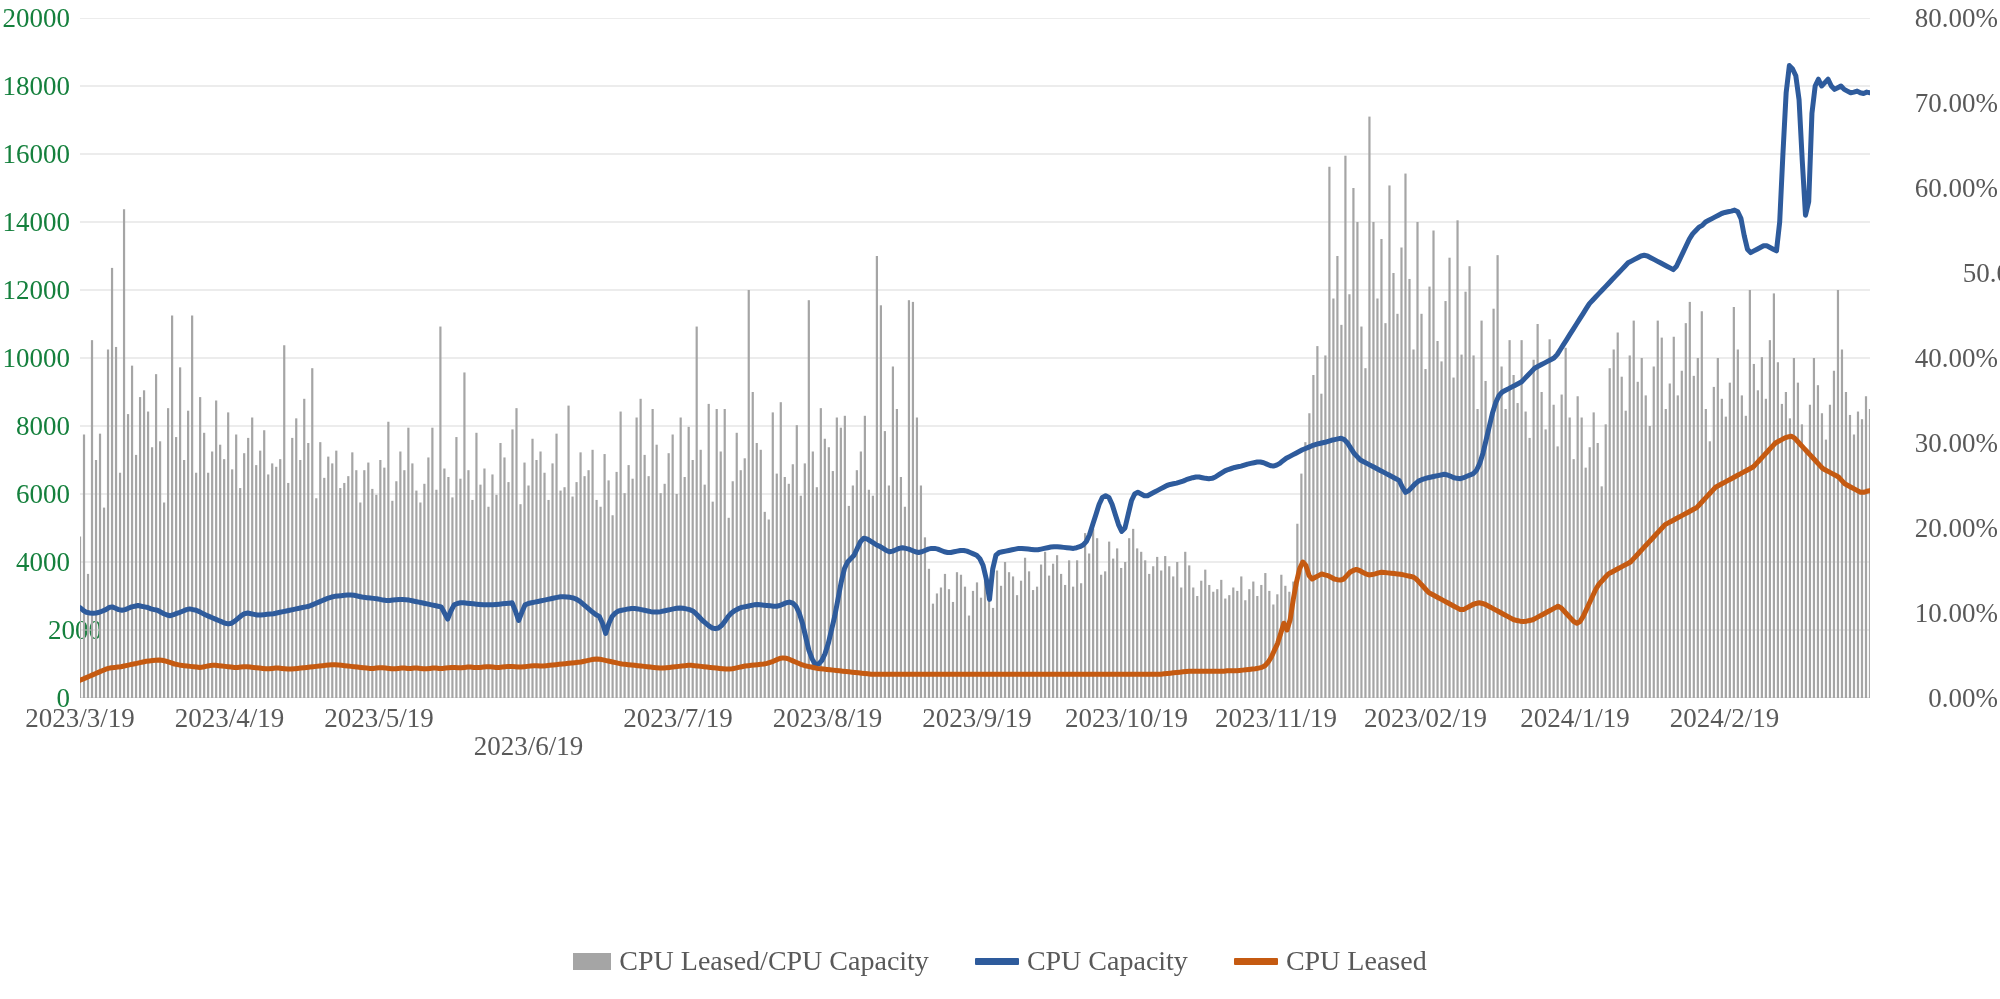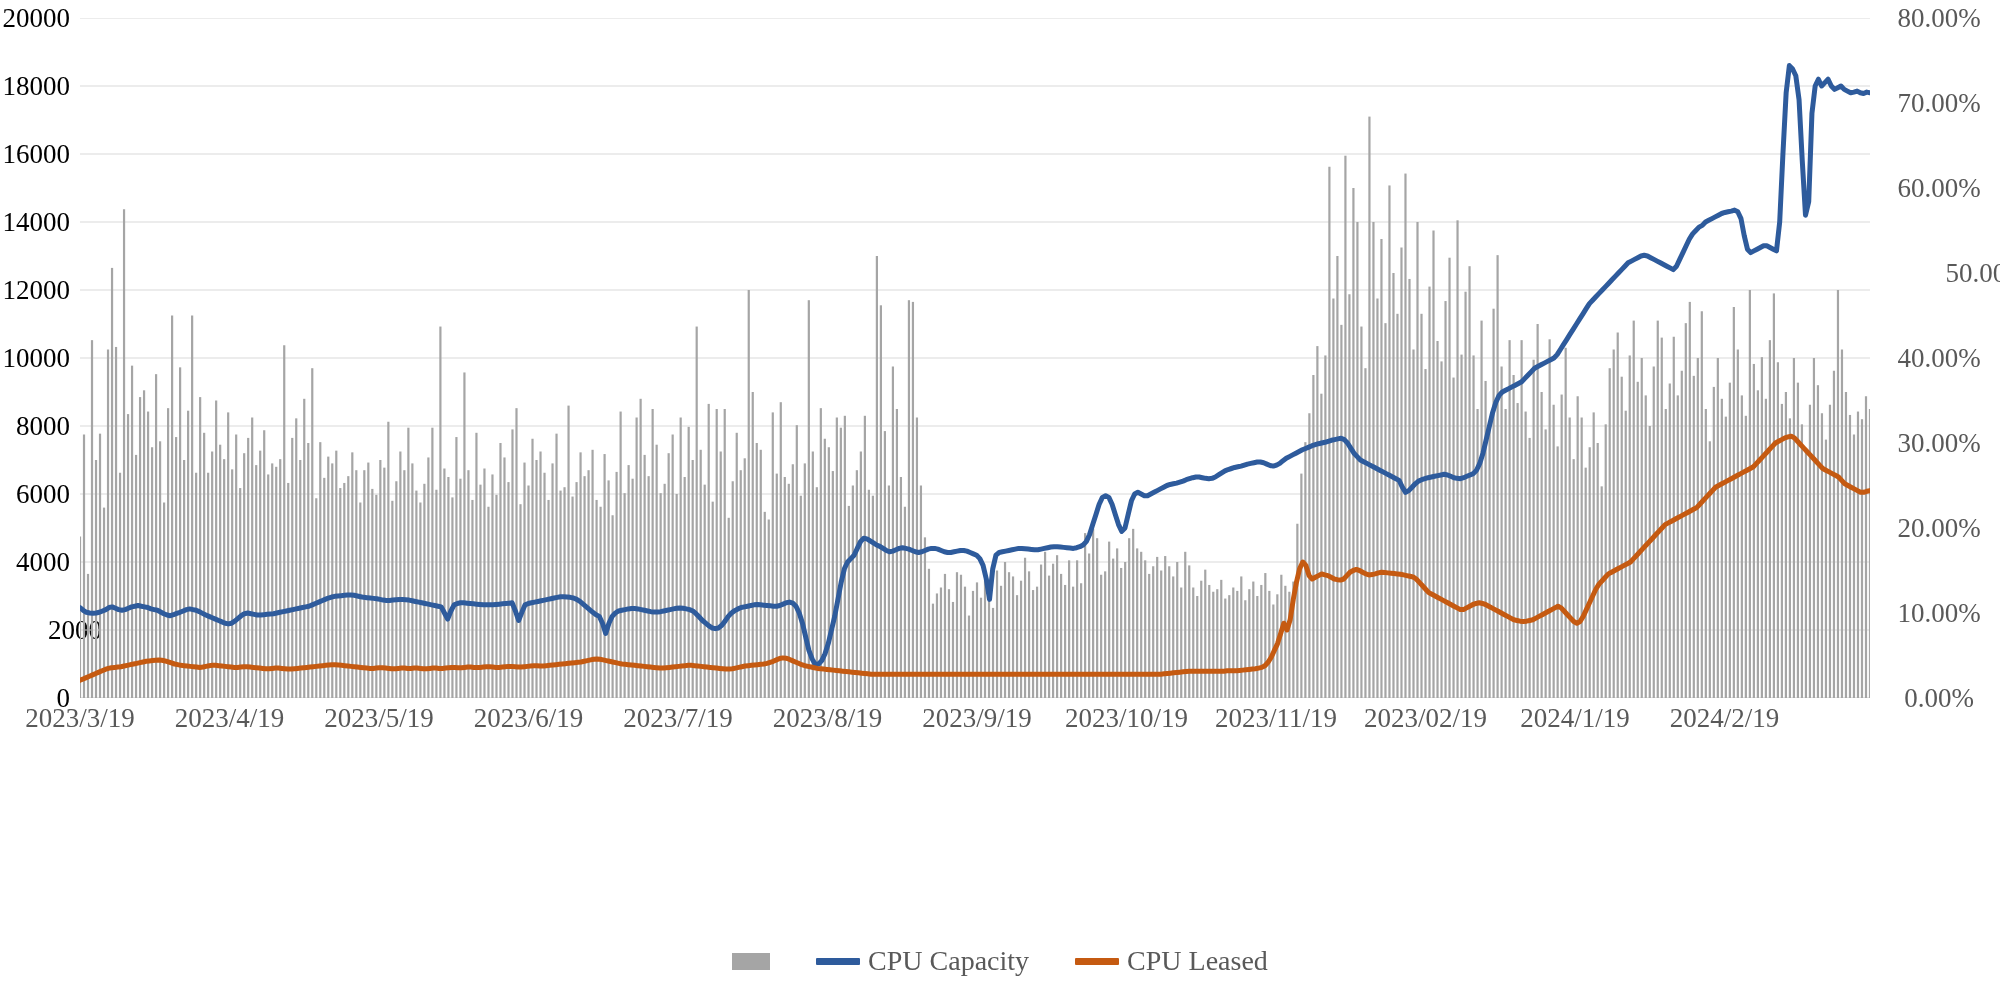--- a/index.html
+++ b/index.html
@@ -38,28 +38,28 @@
     width: 100%;
     height: 100%;
     display: block;
   }
   .tick-left {
     position: absolute;
     left: 0;
     width: 70px;
     text-align: right;
     font-size: 27px;
-    color: #000000;
+    color: #15803d;
     white-space: nowrap;
   }
   .tick-right {
     position: absolute;
     left: 1880px;
     width: 118px;
-    text-align: center;
+    text-align: right;
     font-size: 27px;
     color: #595959;
     white-space: nowrap;
   }
   .tick-x {
     position: absolute;
     top: 703px;
     font-size: 27px;
     color: #595959;
     white-space: nowrap;
@@ -130,21 +130,21 @@
       <div class="tick-right" style="top: 258px; margin-left: 48px;">50.00%</div>
       <div class="tick-right" style="top: 173px;">60.00%</div>
       <div class="tick-right" style="top: 88px;">70.00%</div>
       <div class="tick-right" style="top: 3px;">80.00%</div>
     </div>
 
   <div id="x-ticks">
       <div class="tick-x" style="left: 80px;">2023/3/19</div>
       <div class="tick-x" style="left: 229.5px;">2023/4/19</div>
       <div class="tick-x" style="left: 379.001px; text-align: center;">2023/5/19</div>
-      <div class="tick-x" style="left: 528.501px;">2023/6/19</div>
+      <div class="tick-x" style="left: 528.501px; margin-top: 28px;">2023/6/19</div>
       <div class="tick-x" style="left: 678.001px;">2023/7/19</div>
       <div class="tick-x" style="left: 827.502px;">2023/8/19</div>
       <div class="tick-x" style="left: 977.002px;">2023/9/19</div>
       <div class="tick-x" style="left: 1126.5px;">2023/10/19</div>
       <div class="tick-x" style="left: 1276px;">2023/11/19</div>
       <div class="tick-x" style="left: 1425.5px;">2023/02/19</div>
       <div class="tick-x" style="left: 1575px;">2024/1/19</div>
       <div class="tick-x" style="left: 1724.5px;">2024/2/19</div>
     </div>
 
@@ -614,20 +614,21 @@
           <rect x="1788.90" y="391.00" width="2.20" height="289.00" fill="#a5a5a5"></rect>
         </g>
       <path id="line-capacity" fill="none" stroke="#2e5b9c" stroke-width="5" stroke-linejoin="round" stroke-linecap="round" d="M0.00 589.56 L3.23 592.28 L6.45 594.32 L9.68 595.00 L12.90 595.34 L16.13 595.00 L19.35 594.32 L22.58 592.96 L25.80 591.60 L29.03 589.56 L32.25 588.88 L35.48 590.24 L38.70 591.60 L41.93 592.28 L45.15 591.60 L48.38 590.24 L51.60 588.88 L54.83 588.20 L58.05 587.52 L61.28 588.20 L64.50 588.88 L67.73 589.56 L70.95 590.92 L74.18 591.60 L77.41 592.28 L80.63 593.98 L83.86 595.68 L87.08 597.04 L90.31 597.72 L93.53 596.70 L96.76 595.34 L99.98 594.32 L103.21 592.96 L106.43 591.60 L109.66 590.92 L112.88 591.60 L116.11 592.28 L119.33 593.64 L122.56 595.34 L125.78 597.04 L129.01 598.40 L132.23 599.76 L135.46 601.12 L138.68 602.48 L141.91 603.84 L145.14 605.20 L148.36 605.88 L151.59 605.20 L154.81 603.16 L158.04 600.44 L161.26 597.72 L164.49 595.68 L167.71 595.00 L170.94 595.68 L174.16 596.36 L177.39 597.04 L180.61 597.04 L183.84 596.70 L187.06 596.36 L190.29 596.02 L193.51 595.68 L196.74 595.00 L199.96 594.32 L203.19 593.64 L206.41 592.96 L209.64 592.28 L212.86 591.60 L216.09 590.92 L219.32 590.24 L222.54 589.56 L225.77 588.88 L228.99 588.20 L232.22 586.84 L235.44 585.48 L238.67 584.12 L241.89 582.76 L245.12 581.40 L248.34 580.04 L251.57 579.02 L254.79 578.34 L258.02 578.00 L261.24 577.66 L264.47 577.32 L267.69 576.98 L270.92 576.98 L274.14 577.32 L277.37 578.00 L280.59 578.68 L283.82 579.36 L287.05 579.70 L290.27 580.04 L293.50 580.38 L296.72 580.72 L299.95 581.40 L303.17 582.08 L306.40 582.42 L309.62 582.42 L312.85 582.08 L316.07 581.74 L319.30 581.40 L322.52 581.40 L325.75 581.74 L328.97 582.08 L332.20 582.76 L335.42 583.44 L338.65 584.12 L341.87 584.80 L345.10 585.48 L348.32 586.16 L351.55 586.84 L354.77 587.52 L358.00 588.20 L361.23 588.88 L364.45 595.00 L367.68 601.12 L370.90 592.96 L374.13 586.84 L377.35 585.48 L380.58 584.80 L383.80 584.80 L387.03 585.14 L390.25 585.48 L393.48 585.82 L396.70 586.16 L399.93 586.50 L403.15 586.84 L406.38 586.84 L409.60 586.84 L412.83 586.84 L416.05 586.50 L419.28 586.16 L422.50 585.82 L425.73 585.48 L428.95 585.14 L432.18 584.80 L435.41 592.96 L438.63 602.48 L441.86 594.32 L445.08 586.84 L448.31 585.48 L451.53 584.80 L454.76 584.12 L457.98 583.44 L461.21 582.76 L464.43 582.08 L467.66 581.40 L470.88 580.72 L474.11 580.04 L477.33 579.36 L480.56 578.68 L483.78 578.68 L487.01 579.02 L490.23 579.36 L493.46 580.04 L496.68 581.40 L499.91 583.44 L503.14 586.16 L506.36 588.88 L509.59 591.60 L512.81 594.32 L516.04 596.70 L519.26 598.40 L522.49 605.20 L525.71 615.40 L528.94 605.20 L532.16 598.40 L535.39 595.00 L538.61 592.96 L541.84 592.28 L545.06 591.60 L548.29 590.92 L551.51 590.58 L554.74 590.58 L557.96 590.92 L561.19 591.60 L564.41 592.28 L567.64 592.96 L570.86 593.64 L574.09 593.98 L577.32 593.98 L580.54 593.64 L583.77 592.96 L586.99 592.28 L590.22 591.60 L593.44 590.92 L596.67 590.24 L599.89 589.90 L603.12 590.24 L606.34 590.92 L609.57 591.60 L612.79 592.96 L616.02 595.68 L619.24 599.08 L622.47 602.48 L625.69 605.20 L628.92 607.92 L632.14 609.96 L635.37 610.64 L638.59 609.96 L641.82 607.24 L645.05 603.16 L648.27 598.40 L651.50 595.00 L654.72 592.62 L657.95 590.92 L661.17 589.56 L664.40 588.88 L667.62 588.20 L670.85 587.52 L674.07 586.84 L677.30 586.50 L680.52 586.84 L683.75 587.18 L686.97 587.52 L690.20 587.86 L693.42 588.20 L696.65 588.20 L699.87 587.52 L703.10 586.16 L706.32 584.80 L709.55 584.12 L712.77 585.14 L716.00 588.20 L719.23 595.00 L722.45 605.20 L725.68 618.80 L728.90 632.40 L732.13 640.90 L735.35 646.68 L738.58 646.00 L741.80 642.60 L745.03 635.80 L748.25 625.60 L751.48 612.00 L754.70 598.40 L757.93 581.40 L761.15 564.40 L764.38 550.80 L767.60 544.00 L770.83 540.60 L774.05 537.20 L777.28 530.40 L780.50 523.60 L783.73 520.20 L786.95 520.88 L790.18 522.92 L793.41 524.96 L796.63 527.00 L799.86 528.36 L803.08 530.40 L806.31 532.44 L809.53 533.80 L812.76 533.12 L815.98 531.76 L819.21 530.40 L822.43 529.72 L825.66 530.40 L828.88 531.08 L832.11 532.44 L835.33 533.80 L838.56 534.48 L841.78 533.80 L845.01 532.44 L848.23 531.08 L851.46 530.40 L854.68 530.40 L857.91 531.08 L861.14 532.44 L864.36 533.80 L867.59 534.48 L870.81 534.48 L874.04 533.80 L877.26 533.12 L880.49 532.44 L883.71 532.44 L886.94 533.12 L890.16 534.48 L893.39 535.84 L896.61 537.20 L899.84 540.60 L903.06 547.40 L906.29 561.00 L909.51 581.40 L912.74 550.80 L915.96 537.20 L919.19 534.48 L922.41 533.80 L925.64 533.12 L928.86 532.44 L932.09 531.76 L935.32 531.08 L938.54 530.40 L941.77 530.40 L944.99 530.74 L948.22 531.08 L951.44 531.42 L954.67 531.76 L957.89 531.76 L961.12 531.08 L964.34 530.40 L967.57 529.72 L970.79 529.04 L974.02 528.70 L977.24 528.70 L980.47 529.04 L983.69 529.38 L986.92 529.72 L990.14 530.06 L993.37 530.40 L996.59 529.72 L999.82 528.70 L1003.05 527.00 L1006.27 523.60 L1009.50 516.80 L1012.72 506.60 L1015.95 496.40 L1019.17 486.20 L1022.40 479.40 L1025.62 477.70 L1028.85 479.40 L1032.07 486.20 L1035.30 496.40 L1038.52 506.60 L1041.75 513.40 L1044.97 510.00 L1048.20 496.40 L1051.42 482.80 L1054.65 476.00 L1057.87 474.30 L1061.10 476.00 L1064.32 477.70 L1067.55 477.70 L1070.77 476.00 L1074.00 474.30 L1077.23 472.60 L1080.45 470.90 L1083.68 469.20 L1086.90 467.50 L1090.13 466.48 L1093.35 465.80 L1096.58 465.12 L1099.80 464.10 L1103.03 463.08 L1106.25 461.72 L1109.48 460.70 L1112.70 459.68 L1115.93 459.00 L1119.15 459.00 L1122.38 459.68 L1125.60 460.36 L1128.83 460.70 L1132.05 460.36 L1135.28 459.00 L1138.50 456.96 L1141.73 454.92 L1144.95 452.88 L1148.18 451.52 L1151.41 450.50 L1154.63 449.48 L1157.86 448.80 L1161.08 448.12 L1164.31 447.10 L1167.53 446.08 L1170.76 445.40 L1173.98 444.72 L1177.21 444.04 L1180.43 444.04 L1183.66 444.72 L1186.88 446.08 L1190.11 447.44 L1193.33 448.12 L1196.56 447.10 L1199.78 445.40 L1203.01 442.68 L1206.23 440.30 L1209.46 438.60 L1212.68 436.90 L1215.91 435.20 L1219.14 433.50 L1222.36 431.80 L1225.59 430.44 L1228.81 429.08 L1232.04 427.72 L1235.26 426.70 L1238.49 425.68 L1241.71 425.00 L1244.94 424.32 L1248.16 423.30 L1251.39 422.28 L1254.61 421.60 L1257.84 420.92 L1261.06 420.24 L1264.29 421.60 L1267.51 425.00 L1270.74 430.10 L1273.96 435.20 L1277.19 438.60 L1280.41 442.00 L1283.64 443.70 L1286.86 445.40 L1290.09 447.10 L1293.32 448.80 L1296.54 450.50 L1299.77 452.20 L1302.99 453.90 L1306.22 455.60 L1309.44 457.30 L1312.67 459.00 L1315.89 460.70 L1319.12 462.40 L1322.34 469.20 L1325.57 474.30 L1328.79 472.60 L1332.02 469.20 L1335.24 465.80 L1338.47 463.08 L1341.69 461.72 L1344.92 460.70 L1348.14 459.68 L1351.37 459.00 L1354.59 458.32 L1357.82 457.64 L1361.05 456.96 L1364.27 456.28 L1367.50 456.96 L1370.72 458.32 L1373.95 459.68 L1377.17 460.36 L1380.40 460.70 L1383.62 459.68 L1386.85 458.32 L1390.07 456.96 L1393.30 455.60 L1396.52 452.20 L1399.75 445.40 L1402.97 435.20 L1406.20 421.60 L1409.42 408.00 L1412.65 394.40 L1415.87 384.20 L1419.10 377.40 L1422.32 374.00 L1425.55 372.30 L1428.77 370.60 L1432.00 368.90 L1435.23 367.20 L1438.45 365.50 L1441.68 363.80 L1444.90 360.40 L1448.13 357.00 L1451.35 353.60 L1454.58 350.20 L1457.80 348.50 L1461.03 346.80 L1464.25 345.10 L1467.48 343.40 L1470.70 341.70 L1473.93 340.00 L1477.15 336.60 L1480.38 331.50 L1483.60 326.40 L1486.83 321.30 L1490.05 316.20 L1493.28 311.10 L1496.50 306.00 L1499.73 300.90 L1502.95 295.80 L1506.18 290.70 L1509.41 285.60 L1512.63 282.20 L1515.86 278.80 L1519.08 275.40 L1522.31 272.00 L1525.53 268.60 L1528.76 265.20 L1531.98 261.80 L1535.21 258.40 L1538.43 255.00 L1541.66 251.60 L1544.88 248.20 L1548.11 244.80 L1551.33 243.10 L1554.56 241.40 L1557.78 239.70 L1561.01 238.00 L1564.23 237.32 L1567.46 238.00 L1570.68 239.70 L1573.91 241.40 L1577.14 243.10 L1580.36 244.80 L1583.59 246.50 L1586.81 248.20 L1590.04 249.90 L1593.26 251.60 L1596.49 248.20 L1599.71 241.40 L1602.94 234.60 L1606.16 227.80 L1609.39 221.00 L1612.61 215.90 L1615.84 212.50 L1619.06 209.10 L1622.29 207.40 L1625.51 204.00 L1628.74 202.30 L1631.96 200.60 L1635.19 198.90 L1638.41 197.20 L1641.64 195.50 L1644.86 194.48 L1648.09 193.80 L1651.32 193.12 L1654.54 192.10 L1657.77 193.80 L1660.99 200.60 L1664.22 217.60 L1667.44 231.20 L1670.67 234.60 L1673.89 232.90 L1677.12 231.20 L1680.34 229.50 L1683.57 227.80 L1686.79 227.80 L1690.02 229.50 L1693.24 231.20 L1696.47 232.90 L1699.69 204.00 L1702.92 136.00 L1706.14 74.80 L1709.37 47.60 L1712.59 51.00 L1715.82 57.80 L1719.05 81.60 L1722.27 142.80 L1725.50 197.20 L1728.72 183.60 L1731.95 95.20 L1735.17 68.00 L1738.40 61.20 L1741.62 68.00 L1744.85 64.60 L1748.07 61.20 L1751.30 68.00 L1754.52 71.40 L1757.75 69.70 L1760.97 68.00 L1764.20 71.40 L1767.42 73.10 L1770.65 74.80 L1773.87 74.12 L1777.10 73.10 L1780.32 74.80 L1783.55 75.48 L1786.77 74.12 L1790.00 74.80"></path>
       <path id="line-leased" fill="none" stroke="#c55a11" stroke-width="5" stroke-linejoin="round" stroke-linecap="round" d="M0.00 662.32 L3.15 660.96 L6.30 659.60 L9.45 658.24 L12.61 656.88 L15.76 655.52 L18.91 654.16 L22.06 652.80 L25.21 651.44 L28.36 650.42 L31.51 649.74 L34.67 649.40 L37.82 649.06 L40.97 648.72 L44.12 648.04 L47.27 647.36 L50.42 646.68 L53.57 646.00 L56.73 645.32 L59.88 644.64 L63.03 643.96 L66.18 643.28 L69.33 642.94 L72.48 642.60 L75.63 642.26 L78.79 641.92 L81.94 642.26 L85.09 642.94 L88.24 643.96 L91.39 644.98 L94.54 646.00 L97.69 646.68 L100.85 647.36 L104.00 647.70 L107.15 648.04 L110.30 648.38 L113.45 648.72 L116.60 649.06 L119.75 649.40 L122.90 649.06 L126.06 648.38 L129.21 647.70 L132.36 647.36 L135.51 647.36 L138.66 647.70 L141.81 648.04 L144.96 648.38 L148.12 648.72 L151.27 649.06 L154.42 649.40 L157.57 649.40 L160.72 649.06 L163.87 648.72 L167.02 648.72 L170.18 649.06 L173.33 649.40 L176.48 649.74 L179.63 650.08 L182.78 650.42 L185.93 650.76 L189.08 650.76 L192.24 650.42 L195.39 650.08 L198.54 650.08 L201.69 650.42 L204.84 650.76 L207.99 651.10 L211.14 651.10 L214.30 650.76 L217.45 650.42 L220.60 650.08 L223.75 649.74 L226.90 649.40 L230.05 649.06 L233.20 648.72 L236.36 648.38 L239.51 648.04 L242.66 647.70 L245.81 647.36 L248.96 647.02 L252.11 646.68 L255.26 646.68 L258.42 647.02 L261.57 647.36 L264.72 647.70 L267.87 648.04 L271.02 648.38 L274.17 648.72 L277.32 649.06 L280.48 649.40 L283.63 649.74 L286.78 650.08 L289.93 650.42 L293.08 650.42 L296.23 650.08 L299.38 649.74 L302.54 649.74 L305.69 650.08 L308.84 650.42 L311.99 650.76 L315.14 650.76 L318.29 650.42 L321.44 650.08 L324.60 650.08 L327.75 650.42 L330.90 650.42 L334.05 650.08 L337.20 650.08 L340.35 650.42 L343.50 650.76 L346.65 650.76 L349.81 650.42 L352.96 650.08 L356.11 650.08 L359.26 650.42 L362.41 650.42 L365.56 650.08 L368.71 649.74 L371.87 649.40 L375.02 649.40 L378.17 649.74 L381.32 649.74 L384.47 649.40 L387.62 649.06 L390.77 649.06 L393.93 649.40 L397.08 649.40 L400.23 649.40 L403.38 649.06 L406.53 648.72 L409.68 648.72 L412.83 649.06 L415.99 649.40 L419.14 649.40 L422.29 649.06 L425.44 648.72 L428.59 648.38 L431.74 648.38 L434.89 648.72 L438.05 649.06 L441.20 649.06 L444.35 648.72 L447.50 648.38 L450.65 648.04 L453.80 647.70 L456.95 647.70 L460.11 648.04 L463.26 648.04 L466.41 647.70 L469.56 647.36 L472.71 647.02 L475.86 646.68 L479.01 646.34 L482.17 646.00 L485.32 645.66 L488.47 645.32 L491.62 644.98 L494.77 644.64 L497.92 644.30 L501.07 643.96 L504.23 643.28 L507.38 642.60 L510.53 641.92 L513.68 641.24 L516.83 640.90 L519.98 641.24 L523.13 641.92 L526.29 642.60 L529.44 643.28 L532.59 643.96 L535.74 644.64 L538.89 645.32 L542.04 646.00 L545.19 646.34 L548.35 646.68 L551.50 647.02 L554.65 647.36 L557.80 647.70 L560.95 648.04 L564.10 648.38 L567.25 648.72 L570.40 649.06 L573.56 649.40 L576.71 649.74 L579.86 650.08 L583.01 650.08 L586.16 649.74 L589.31 649.40 L592.46 649.06 L595.62 648.72 L598.77 648.38 L601.92 648.04 L605.07 647.70 L608.22 647.36 L611.37 647.36 L614.52 647.70 L617.68 648.04 L620.83 648.38 L623.98 648.72 L627.13 649.06 L630.28 649.40 L633.43 649.74 L636.58 650.08 L639.74 650.42 L642.89 650.76 L646.04 651.10 L649.19 651.10 L652.34 650.76 L655.49 650.08 L658.64 649.40 L661.80 648.72 L664.95 648.04 L668.10 647.70 L671.25 647.36 L674.40 647.02 L677.55 646.68 L680.70 646.34 L683.86 646.00 L687.01 645.32 L690.16 644.30 L693.31 643.28 L696.46 641.92 L699.61 640.56 L702.76 639.88 L705.92 640.22 L709.07 641.24 L712.22 642.60 L715.37 643.96 L718.52 645.32 L721.67 646.68 L724.82 647.70 L727.98 648.38 L731.13 649.06 L734.28 649.74 L737.43 650.42 L740.58 650.76 L743.73 651.10 L746.88 651.44 L750.04 651.78 L753.19 652.12 L756.34 652.46 L759.49 652.80 L762.64 653.14 L765.79 653.48 L768.94 653.82 L772.10 654.16 L775.25 654.50 L778.40 654.84 L781.55 655.18 L784.70 655.52 L787.85 655.86 L791.00 656.20 L794.15 656.20 L797.31 656.20 L800.46 656.20 L803.61 656.20 L806.76 656.20 L809.91 656.20 L813.06 656.20 L816.21 656.20 L819.37 656.20 L822.52 656.20 L825.67 656.20 L828.82 656.20 L831.97 656.20 L835.12 656.20 L838.27 656.20 L841.43 656.20 L844.58 656.20 L847.73 656.20 L850.88 656.20 L854.03 656.20 L857.18 656.20 L860.33 656.20 L863.49 656.20 L866.64 656.20 L869.79 656.20 L872.94 656.20 L876.09 656.20 L879.24 656.20 L882.39 656.20 L885.55 656.20 L888.70 656.20 L891.85 656.20 L895.00 656.20 L898.15 656.20 L901.30 656.20 L904.45 656.20 L907.61 656.20 L910.76 656.20 L913.91 656.20 L917.06 656.20 L920.21 656.20 L923.36 656.20 L926.51 656.20 L929.67 656.20 L932.82 656.20 L935.97 656.20 L939.12 656.20 L942.27 656.20 L945.42 656.20 L948.57 656.20 L951.73 656.20 L954.88 656.20 L958.03 656.20 L961.18 656.20 L964.33 656.20 L967.48 656.20 L970.63 656.20 L973.79 656.20 L976.94 656.20 L980.09 656.20 L983.24 656.20 L986.39 656.20 L989.54 656.20 L992.69 656.20 L995.85 656.20 L999.00 656.20 L1002.15 656.20 L1005.30 656.20 L1008.45 656.20 L1011.60 656.20 L1014.75 656.20 L1017.90 656.20 L1021.06 656.20 L1024.21 656.20 L1027.36 656.20 L1030.51 656.20 L1033.66 656.20 L1036.81 656.20 L1039.96 656.20 L1043.12 656.20 L1046.27 656.20 L1049.42 656.20 L1052.57 656.20 L1055.72 656.20 L1058.87 656.20 L1062.02 656.20 L1065.18 656.20 L1068.33 656.20 L1071.48 656.20 L1074.63 656.20 L1077.78 656.20 L1080.93 656.20 L1084.08 655.86 L1087.24 655.52 L1090.39 655.18 L1093.54 654.84 L1096.69 654.50 L1099.84 654.16 L1102.99 653.82 L1106.14 653.48 L1109.30 653.14 L1112.45 653.14 L1115.60 653.14 L1118.75 653.14 L1121.90 653.14 L1125.05 653.14 L1128.20 653.14 L1131.36 653.14 L1134.51 653.14 L1137.66 653.14 L1140.81 653.14 L1143.96 653.14 L1147.11 652.80 L1150.26 652.80 L1153.42 652.80 L1156.57 652.80 L1159.72 652.46 L1162.87 652.12 L1166.02 651.78 L1169.17 651.44 L1172.32 651.10 L1175.48 650.76 L1178.63 650.08 L1181.78 649.40 L1184.93 647.70 L1188.08 644.30 L1191.23 639.20 L1194.38 632.40 L1197.54 625.60 L1200.69 615.40 L1203.84 605.20 L1206.99 612.00 L1210.14 601.80 L1213.29 581.40 L1216.44 564.40 L1219.60 550.80 L1222.75 544.00 L1225.90 547.40 L1229.05 557.60 L1232.20 561.00 L1235.35 559.30 L1238.50 557.60 L1241.65 555.90 L1244.81 556.92 L1247.96 557.60 L1251.11 559.30 L1254.26 561.00 L1257.41 561.68 L1260.56 562.02 L1263.71 561.00 L1266.87 557.60 L1270.02 554.20 L1273.17 552.50 L1276.32 551.48 L1279.47 552.50 L1282.62 554.20 L1285.77 555.90 L1288.93 556.92 L1292.08 556.58 L1295.23 555.90 L1298.38 554.88 L1301.53 554.20 L1304.68 554.54 L1307.83 554.88 L1310.99 555.22 L1314.14 555.56 L1317.29 555.90 L1320.44 556.24 L1323.59 556.92 L1326.74 557.60 L1329.89 558.28 L1333.05 558.96 L1336.20 561.00 L1339.35 564.40 L1342.50 567.80 L1345.65 571.20 L1348.80 574.60 L1351.95 576.30 L1355.11 578.00 L1358.26 579.70 L1361.41 581.40 L1364.56 583.10 L1367.71 584.80 L1370.86 586.50 L1374.01 588.20 L1377.17 589.90 L1380.32 591.60 L1383.47 591.60 L1386.62 589.90 L1389.77 588.20 L1392.92 586.50 L1396.07 585.48 L1399.23 584.80 L1402.38 585.48 L1405.53 586.50 L1408.68 588.20 L1411.83 589.90 L1414.98 591.60 L1418.13 593.30 L1421.29 595.00 L1424.44 596.70 L1427.59 598.40 L1430.74 600.10 L1433.89 601.80 L1437.04 602.48 L1440.19 603.16 L1443.35 603.50 L1446.50 603.16 L1449.65 602.48 L1452.80 601.80 L1455.95 600.10 L1459.10 598.40 L1462.25 596.70 L1465.40 595.00 L1468.56 593.30 L1471.71 591.60 L1474.86 589.90 L1478.01 588.20 L1481.16 589.90 L1484.31 593.30 L1487.46 596.70 L1490.62 600.10 L1493.77 603.50 L1496.92 605.20 L1500.07 603.50 L1503.22 598.40 L1506.37 591.60 L1509.52 584.80 L1512.68 578.00 L1515.83 571.20 L1518.98 566.10 L1522.13 562.70 L1525.28 559.30 L1528.43 555.90 L1531.58 554.20 L1534.74 552.50 L1537.89 550.80 L1541.04 549.10 L1544.19 547.40 L1547.34 545.70 L1550.49 544.00 L1553.64 540.60 L1556.80 537.20 L1559.95 533.80 L1563.10 530.40 L1566.25 527.00 L1569.40 523.60 L1572.55 520.20 L1575.70 516.80 L1578.86 513.40 L1582.01 510.00 L1585.16 506.60 L1588.31 504.90 L1591.46 503.20 L1594.61 501.50 L1597.76 499.80 L1600.92 498.10 L1604.07 496.40 L1607.22 494.70 L1610.37 493.00 L1613.52 491.30 L1616.67 489.60 L1619.82 486.20 L1622.98 482.80 L1626.13 479.40 L1629.28 476.00 L1632.43 472.60 L1635.58 469.20 L1638.73 467.50 L1641.88 465.80 L1645.04 464.10 L1648.19 462.40 L1651.34 460.70 L1654.49 459.00 L1657.64 457.30 L1660.79 455.60 L1663.94 453.90 L1667.10 452.20 L1670.25 450.50 L1673.40 448.80 L1676.55 445.40 L1679.70 442.00 L1682.85 438.60 L1686.00 435.20 L1689.15 431.80 L1692.31 428.40 L1695.46 425.00 L1698.61 423.30 L1701.76 421.60 L1704.91 419.90 L1708.06 418.88 L1711.21 418.20 L1714.37 419.90 L1717.52 423.30 L1720.67 426.70 L1723.82 430.10 L1726.97 433.50 L1730.12 436.90 L1733.27 440.30 L1736.43 443.70 L1739.58 447.10 L1742.73 450.50 L1745.88 452.20 L1749.03 453.90 L1752.18 455.60 L1755.33 457.30 L1758.49 459.00 L1761.64 462.40 L1764.79 465.80 L1767.94 467.50 L1771.09 469.20 L1774.24 470.90 L1777.39 472.60 L1780.55 474.30 L1783.70 474.30 L1786.85 473.28 L1790.00 472.60"></path>
     </svg>
   </div>
 
   <div class="legend">
     <div class="legend-item">
       <span class="legend-swatch-bar"></span>
+      <span class="legend-text">CPU Leased/CPU Capacity</span>
     </div>
     <div class="legend-item">
       <span class="legend-swatch-line blue"></span>
       <span class="legend-text">CPU Capacity</span>
     </div>
     <div class="legend-item">
       <span class="legend-swatch-line orange"></span>
       <span class="legend-text">CPU Leased</span>
     </div>
   </div>

